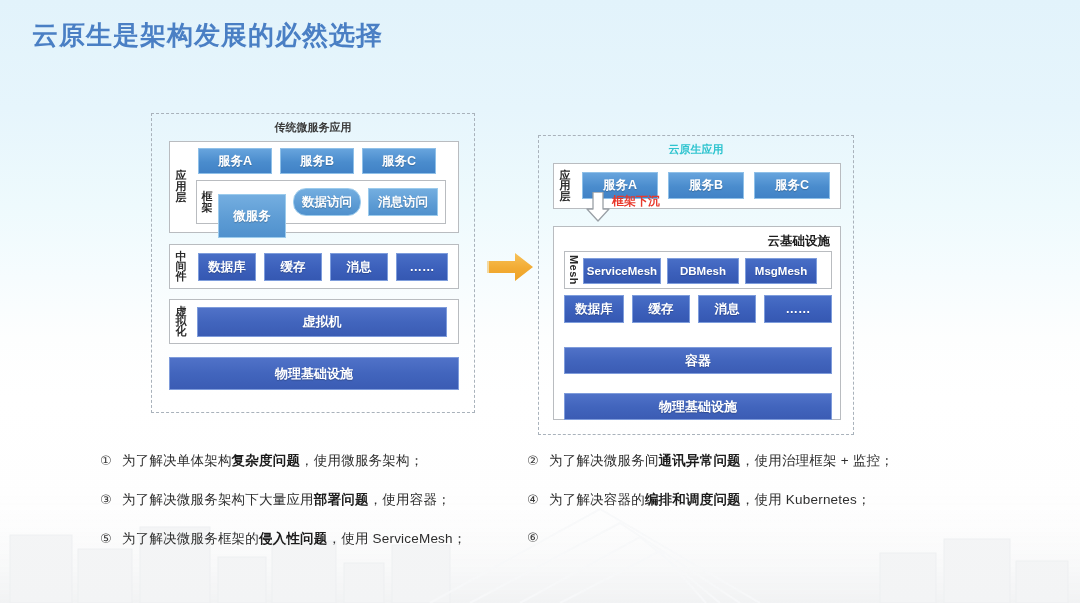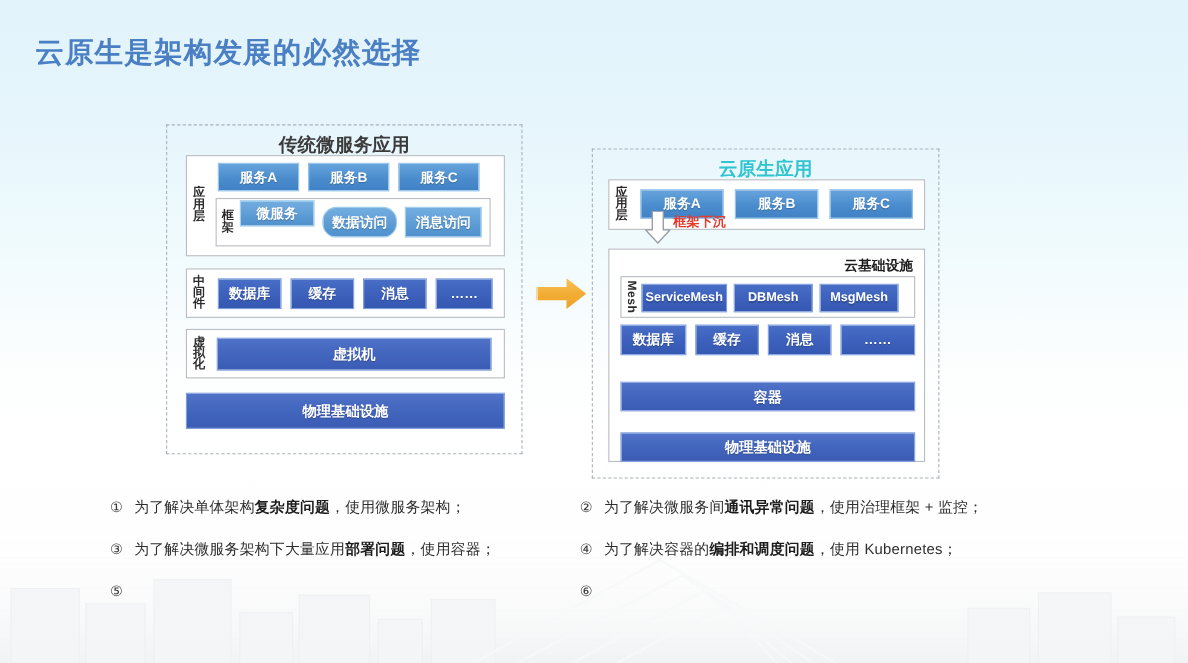--- a/index.html
+++ b/index.html
@@ -22,35 +22,34 @@
     width: 1080px; height: 120px;
     opacity: .55; pointer-events: none;
   }
 
   
   .title {
     position: absolute; left: 32px; top: 18px;
     font-size: 26px; font-weight: bold;
     color: #4a7fc4; letter-spacing: 1px;
     white-space: nowrap;
-    margin-top: 12px;
   }
 
   
   .panel {
     position: absolute;
     border: 1.5px dashed #a9b2bb;
     background: transparent;
   }
   #panel-left  { left: 151px; top: 113px; width: 324px; height: 300px; }
   #panel-right { left: 538px; top: 113px; width: 316px; height: 300px; margin-top: 22px; }
 
   .panel-title {
     position: absolute; top: 6px; left: 0; width: 100%;
-    text-align: center; font-size: 17px; font-weight: bold;
+    text-align: center; font-size: 11px; font-weight: bold;
     color: #3b3b3b;
   }
   .panel-title.cloud { color: #2fc4cf; }
 
   
   .group {
     position: absolute;
     border: 1.4px solid #b9bcc0;
     background: #ffffff;
   }
@@ -187,21 +186,21 @@
 
       <div class="bx blue-m" style="left:28px; top:6px; width:74px; height:26px;">服务A</div>
       <div class="bx blue-m" style="left:110px; top:6px; width:74px; height:26px;">服务B</div>
       <div class="bx blue-m" style="left:192px; top:6px; width:74px; height:26px;">服务C</div>
 
       <div class="group" style="left:26px; top:38px; width:250px; height:44px;">
         <div class="vlabel" style="left:3px; top:50%; transform:translateY(-50%);">
           <span>框</span>
           <span>架</span>
         </div>
-        <div class="bx blue-l" style="left:21px; top:1px; width:68px; height:24px;">微服务</div>
+        <div class="bx blue-l" style="left:21px; top:13px; width:68px; height:44px;">微服务</div>
         <div class="bx blue-l" style="left:96px; top:7px; width:68px; height:28px;border-radius:13px;">数据访问</div>
         <div class="bx blue-l" style="left:171px; top:7px; width:70px; height:28px;">消息访问</div>
       </div>
     </div>
 
     <div class="group" style="left:17px; top:130px; width:290px; height:45px;">
       <div class="vlabel" style="left:4px; top:50%; transform:translateY(-50%); line-height:.95;">
         <span>中</span>
         <span>间</span>
         <span>件</span>
@@ -280,20 +279,21 @@
       <div class="brow">
         <span class="bnum">①</span>
         <span class="btxt"><span>为了解决单体架构</span><b>复杂度问题</b><span>，使用微服务架构；</span></span>
       </div>
       <div class="brow">
         <span class="bnum">③</span>
         <span class="btxt"><span>为了解决微服务架构下大量应用</span><b>部署问题</b><span>，使用容器；</span></span>
       </div>
       <div class="brow">
         <span class="bnum">⑤</span>
+        <span class="btxt"><span>为了解决微服务框架的</span><b>侵入性问题</b><span>，使用 ServiceMesh；</span></span>
       </div>
     </div>
 
     <div class="bcol" id="bcol-right">
       <div class="brow">
         <span class="bnum">②</span>
         <span class="btxt"><span>为了解决微服务间</span><b>通讯异常问题</b><span>，使用治理框架 + 监控；</span></span>
       </div>
       <div class="brow">
         <span class="bnum">④</span>

